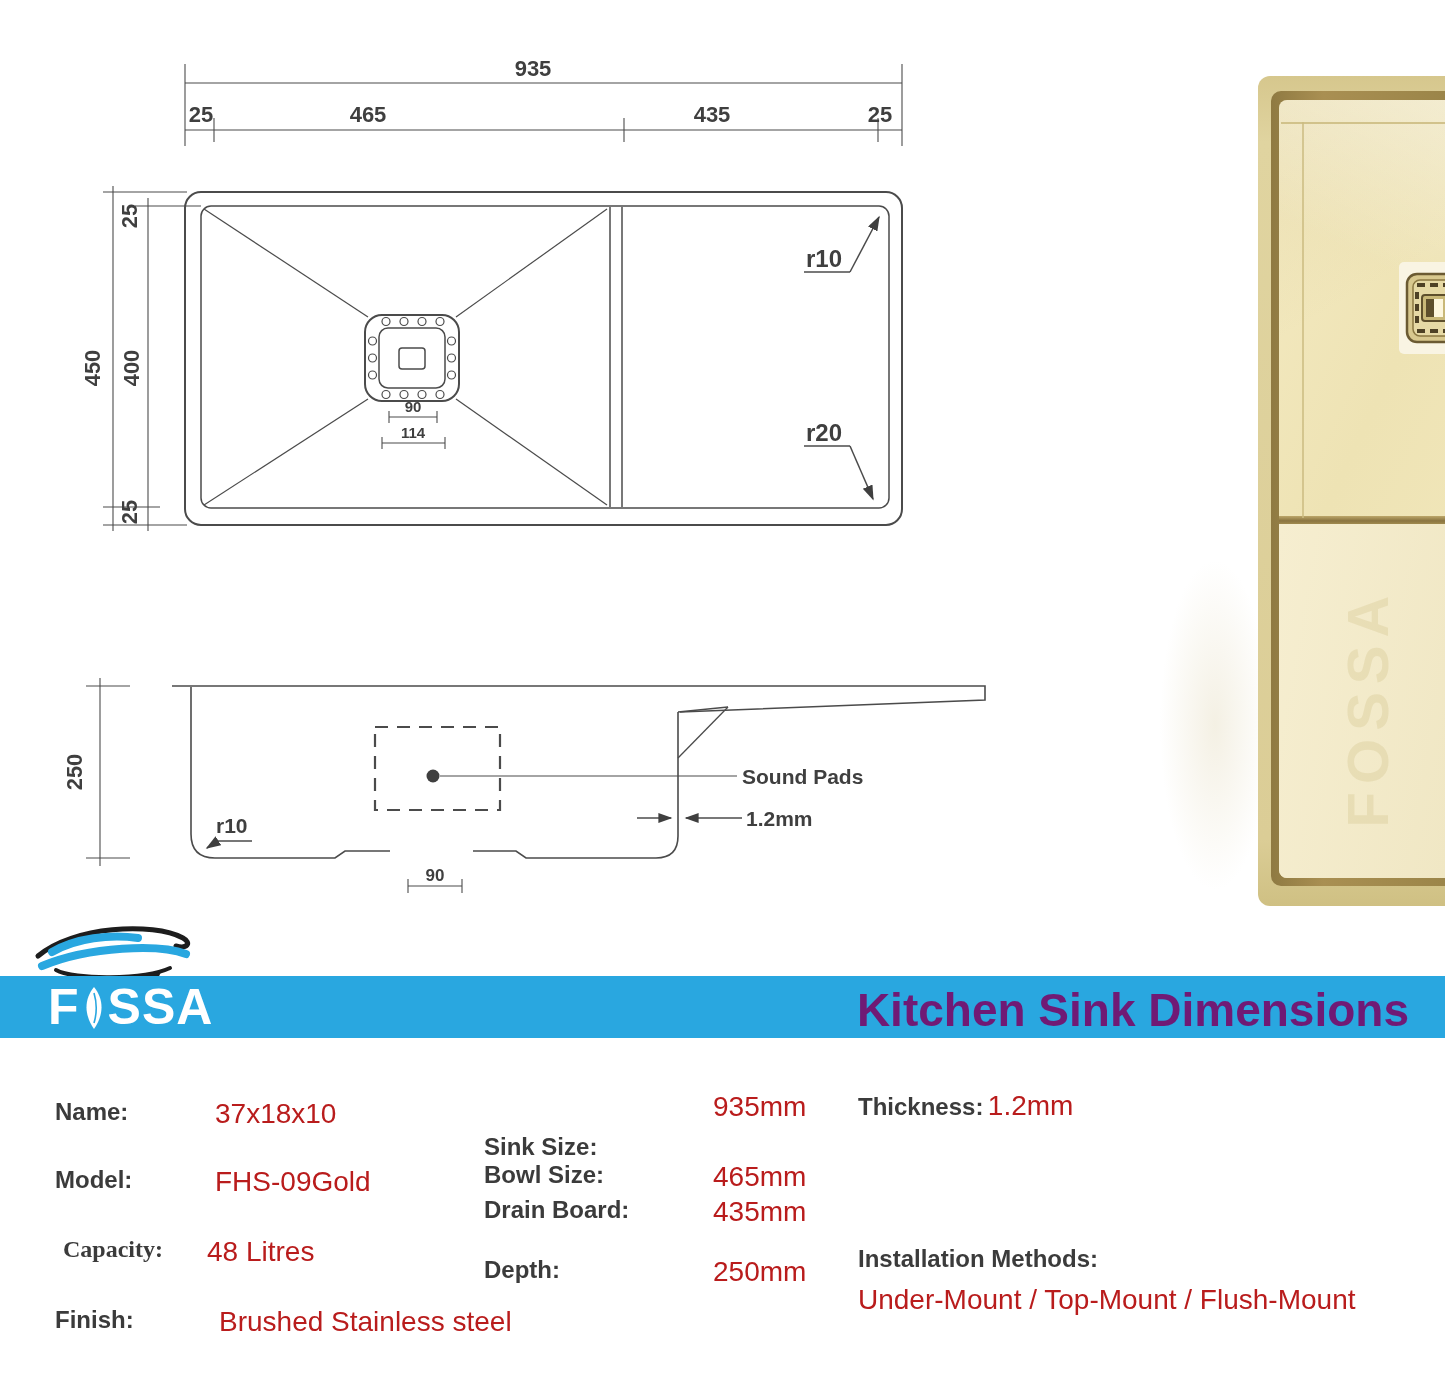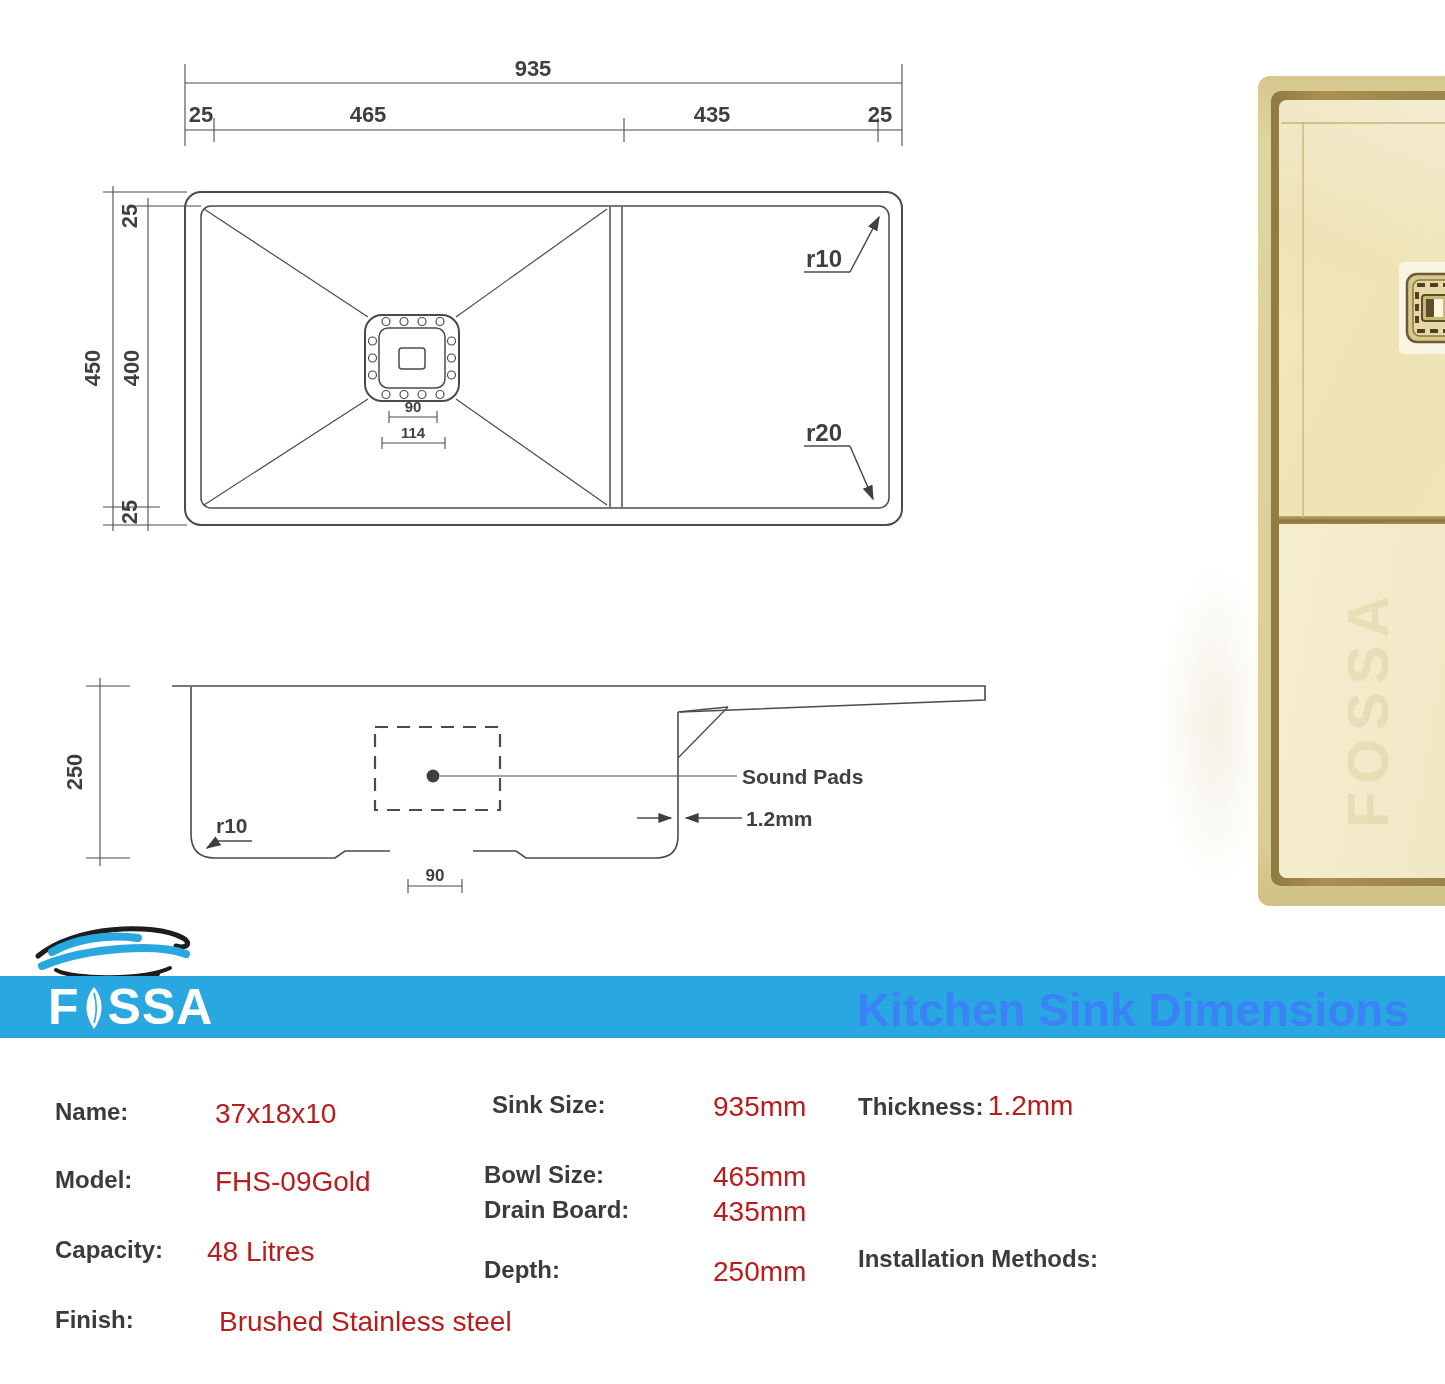--- a/index.html
+++ b/index.html
@@ -37,21 +37,21 @@
   .photo .drain{position:absolute;right:0;top:196px;width:40px;height:72px;overflow:hidden;}
   .ghost-mark{position:absolute;left:1160px;top:560px;width:110px;height:330px;
     background:radial-gradient(closest-side,rgba(235,228,205,.55),rgba(235,228,205,0));}
 
   
   .banner{position:absolute;left:0;top:976px;width:1445px;height:62px;background:#29a7e0;}
   .brand{position:absolute;left:48px;top:977px;height:60px;display:flex;align-items:center;
     color:#ffffff;font-size:50px;font-weight:bold;letter-spacing:1px;}
   .brand svg{margin:2px 1px 0 1px;display:block;}
   .banner-title{position:absolute;right:36px;top:976px;height:68px;display:flex;align-items:center;
-    color:#3b82f6;font-size:46px;font-weight:bold;letter-spacing:0px;}
+    color:#701a75;font-size:46px;font-weight:bold;letter-spacing:0px;}
   .tub{position:absolute;left:28px;top:914px;}
 
   
   .spec-label{font-weight:bold;font-size:24px;color:#3b3b3b;}
   .spec-value{font-size:28px;color:#b91c1c;}
   .row{position:absolute;white-space:nowrap;}
 </style>
 </head>
 <body>
 
@@ -236,30 +236,30 @@
 
   <div class="row" style="left:55px;top:1098px;">
     <span class="spec-label" style="position:absolute;left:0;">Name:</span>
     <span class="spec-value" style="position:absolute;left:160px;">37x18x10</span>
   </div>
   <div class="row" style="left:55px;top:1166px;">
     <span class="spec-label" style="position:absolute;left:0;">Model:</span>
     <span class="spec-value" style="position:absolute;left:160px;">FHS-09Gold</span>
   </div>
   <div class="row" style="left:55px;top:1236px;">
-    <span class="spec-label" style="position:absolute;left:0;">Capacity:</span>
+    <span class="spec-label" style="position:absolute;left:8px;font-family:Liberation Serif, serif;">Capacity:</span>
     <span class="spec-value" style="position:absolute;left:152px;">48 Litres</span>
   </div>
   <div class="row" style="left:55px;top:1306px;">
     <span class="spec-label" style="position:absolute;left:0;">Finish:</span>
     <span class="spec-value" style="position:absolute;left:164px;">Brushed Stainless steel</span>
   </div>
 
   <div class="row" style="left:484px;top:1091px;">
-    <span class="spec-label" style="position:absolute;left:8px;">Sink Size:</span>
+    <span class="spec-label" style="position:absolute;left:0;margin-top:42px;">Sink Size:</span>
     <span class="spec-value" style="position:absolute;left:229px;">935mm</span>
   </div>
   <div class="row" style="left:484px;top:1161px;">
     <span class="spec-label" style="position:absolute;left:0;">Bowl Size:</span>
     <span class="spec-value" style="position:absolute;left:229px;">465mm</span>
   </div>
   <div class="row" style="left:484px;top:1196px;">
     <span class="spec-label" style="position:absolute;left:0;">Drain Board:</span>
     <span class="spec-value" style="position:absolute;left:229px;">435mm</span>
   </div>
@@ -268,14 +268,17 @@
     <span class="spec-value" style="position:absolute;left:229px;">250mm</span>
   </div>
 
   <div class="row" style="left:858px;top:1090px;">
     <span class="spec-label">Thickness:</span>
     <span class="spec-value">1.2mm</span>
   </div>
   <div class="row" style="left:858px;top:1245px;">
     <span class="spec-label">Installation Methods:</span>
   </div>
+  <div class="row" style="left:858px;top:1284px;">
+    <span class="spec-value">Under-Mount / Top-Mount / Flush-Mount</span>
+  </div>
 
 </div>
 
 </body></html>

